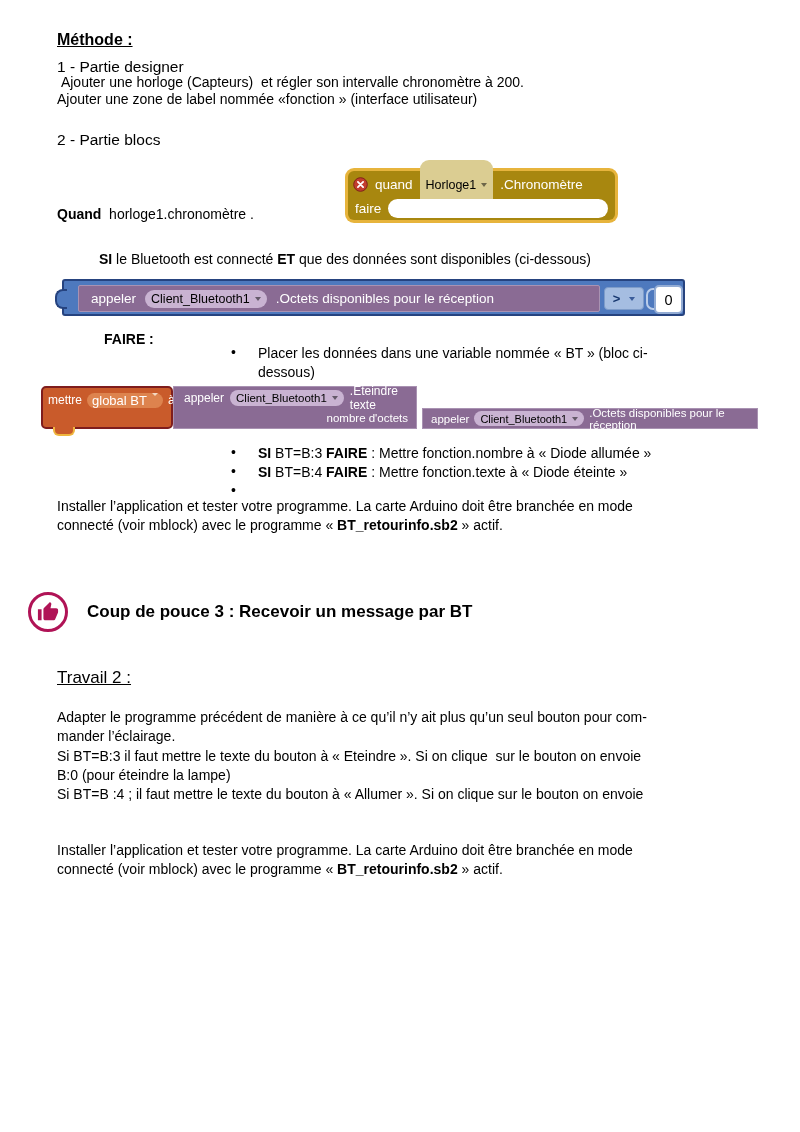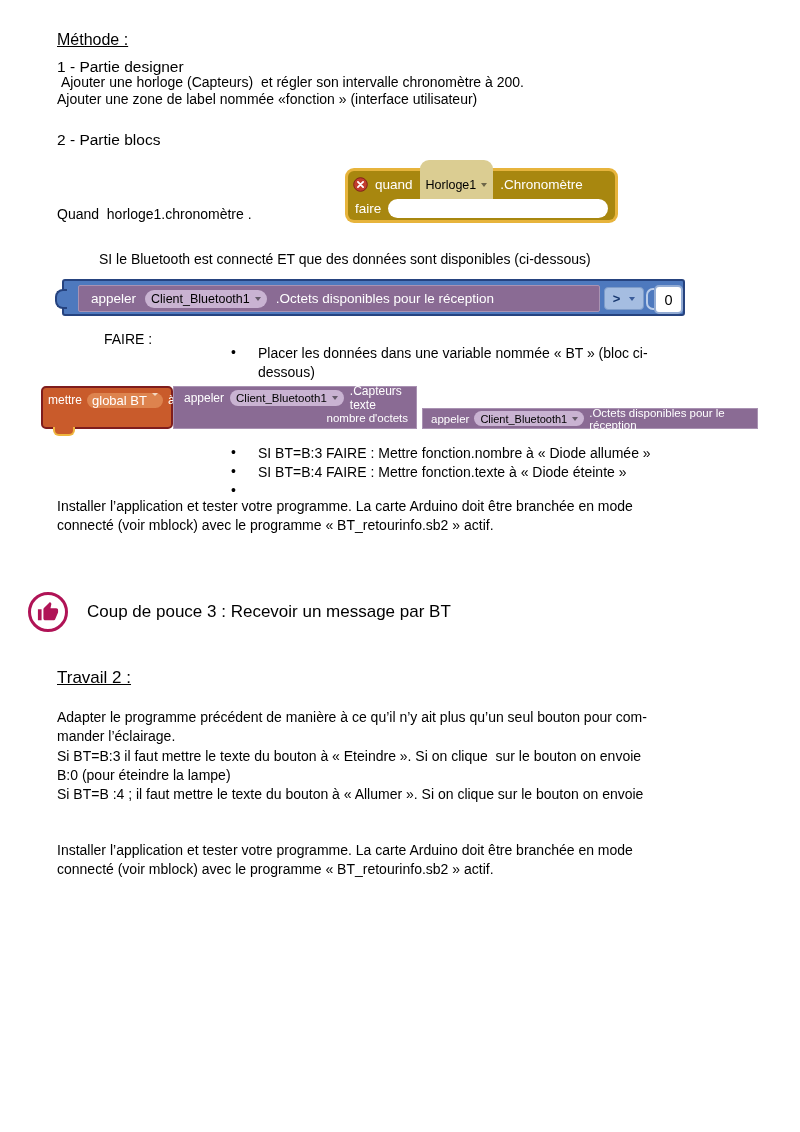--- a/index.html
+++ b/index.html
@@ -1,21 +1,21 @@
 <!DOCTYPE html>
 <html><head>
 <meta charset="utf-8">
 <style>
   html,body{margin:0;padding:0}
   body{width:800px;height:1132px;background:#ffffff;font-family:"Liberation Sans",sans-serif;color:#000;position:relative;overflow:hidden}
   .abs{position:absolute}
   .t{font-size:14px}
   .line{white-space:pre-wrap;line-height:19.3px}
   .tight .line{line-height:16.5px}
-  .b{font-weight:normal}
+  .b{font-weight:bold}
   .u{text-decoration:underline}
   .h-sub{font-size:15.5px}
   .bullet-row{position:absolute;left:231px;display:flex;font-size:14px}
   .bullet-mark{width:27px;flex:0 0 27px}
   
   .blkA{background:#E7B43C;border-radius:9px;padding:3px;box-sizing:border-box}
   .blkA-in{background:#A8870F;border-radius:6px;height:100%;box-sizing:border-box;padding:3px 5px 0 5px}
   .brow{display:flex;align-items:center;gap:7px;color:#fff;font-size:13.5px}
   .pill{display:inline-flex;align-items:center;background:#DBCD92;color:#000;border-radius:9px;padding:16px 6px;height:17px;font-size:12.5px;white-space:nowrap}
   .dd{display:inline-block;width:0;height:0;border-left:3px solid transparent;border-right:3px solid transparent;border-top:4px solid rgba(0,0,0,0.5);margin-left:5px}
@@ -118,21 +118,21 @@
     </div>
   </div>
   <span class="bump" style="left:12px;top:41px;width:18px;height:7px"></span>
   <div class="purple" style="position:absolute;left:132px;top:0;width:244px;height:43px;display:block">
     <div class="brow" style="height:21px;gap:6px;padding-left:10px;font-size:12px">
       <span>appeler</span>
       <span class="ppill" style="height:16px;font-size:11.5px">
           <span>Client_Bluetooth1</span>
           <span class="dd"></span>
         </span>
-      <span>.Capteurs texte</span>
+      <span>.Eteindre texte</span>
     </div>
     <div class="brow" style="height:20px;justify-content:flex-end;padding-right:8px;font-size:11.5px">
       <span>nombre d'octets</span>
     </div>
   </div>
   <div class="purple" style="position:absolute;left:381px;top:22px;width:336px;height:21px;gap:5px;padding-left:8px;font-size:11.5px">
     <span>appeler</span>
     <span class="ppill" style="height:15px;font-size:11px">
         <span>Client_Bluetooth1</span>
         <span class="dd"></span>

